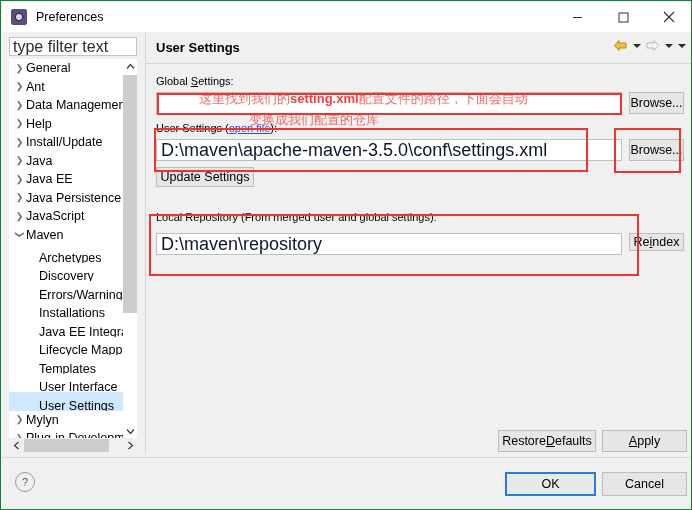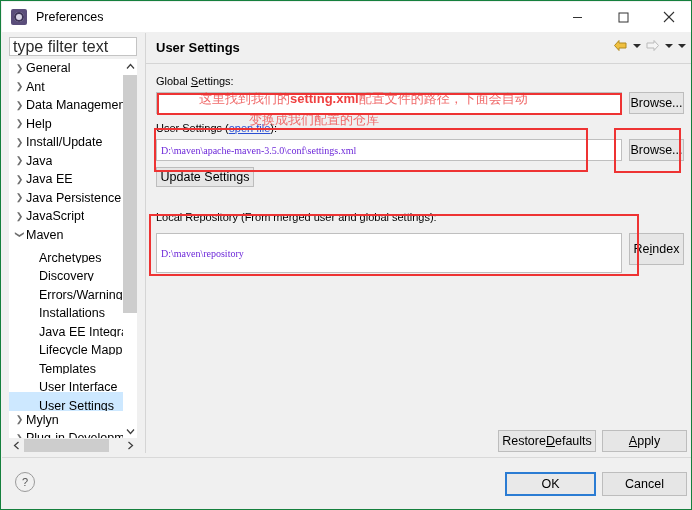--- a/index.html
+++ b/index.html
@@ -222,24 +222,24 @@
     white-space: nowrap;
   }
   .lbl u { text-decoration: underline; }
   .link { color: #2a4fd4; text-decoration: underline; }
 
   .txt {
     position: absolute;
     background: #ffffff;
     border: 1px solid #bfbfbf;
     box-sizing: border-box;
-    font-family: Liberation Serif, serif;
-    font-size: 10px;
+    font-family: Liberation Sans, sans-serif;
+    font-size: 18px;
     padding: 0 4px;
-    color: #6d28d9;
+    color: #0f172a;
     outline: none;
   }
   .btn {
     position: absolute;
     background: #e6e6e6;
     border: 1px solid #bdbdbd;
     box-sizing: border-box;
     font-family: "Liberation Sans", sans-serif;
     font-size: 12.5px;
     color: #000;
@@ -473,22 +473,22 @@
     <div class="btn" style="left:483px; top:29px; width:55px; height:22px;">Browse...</div>
 
     <div class="lbl" style="left:10px; top:59px;">
       <span>User Settings (</span><span class="link">open file</span><span>):</span>
     </div>
     <input class="txt" style="left: 10px; top: 76px; width: 466px; height: 22px;" type="text" value="D:\maven\apache-maven-3.5.0\conf\settings.xml">
     <div class="btn" style="left:483px; top:76px; width:55px; height:22px;">Browse...</div>
     <div class="btn" style="left:10px; top:104px; width:98px; height:20px;">Update Settings</div>
 
     <div class="lbl" style="left:10px; top:148px;">Local Repository (From merged user and global settings):</div>
-    <input class="txt" style="left: 10px; top: 170px; width: 466px; height: 40px;" type="text" value="D:\maven\repository">
-    <div class="btn" style="left:483px; top:170px; width:55px; height:32px;">
+    <input class="txt" style="left: 10px; top: 170px; width: 466px; height: 22px;" type="text" value="D:\maven\repository">
+    <div class="btn" style="left:483px; top:170px; width:55px; height:18px;">
       <span>Re</span>
         <u>i</u>
         <span>ndex</span>
     </div>
 
   </div>
 
   <div class="annot" style="left:198px; top:89px;">
     <span>这里找到我们的</span><b>setting.xml</b><span>配置文件的路径，下面会自动</span>
   </div>

